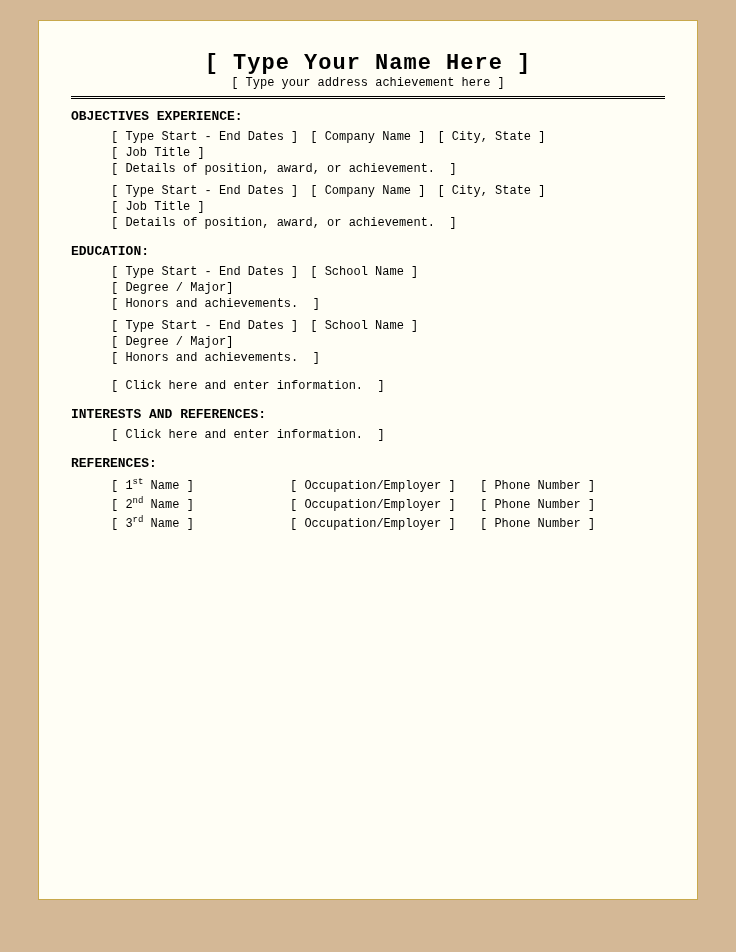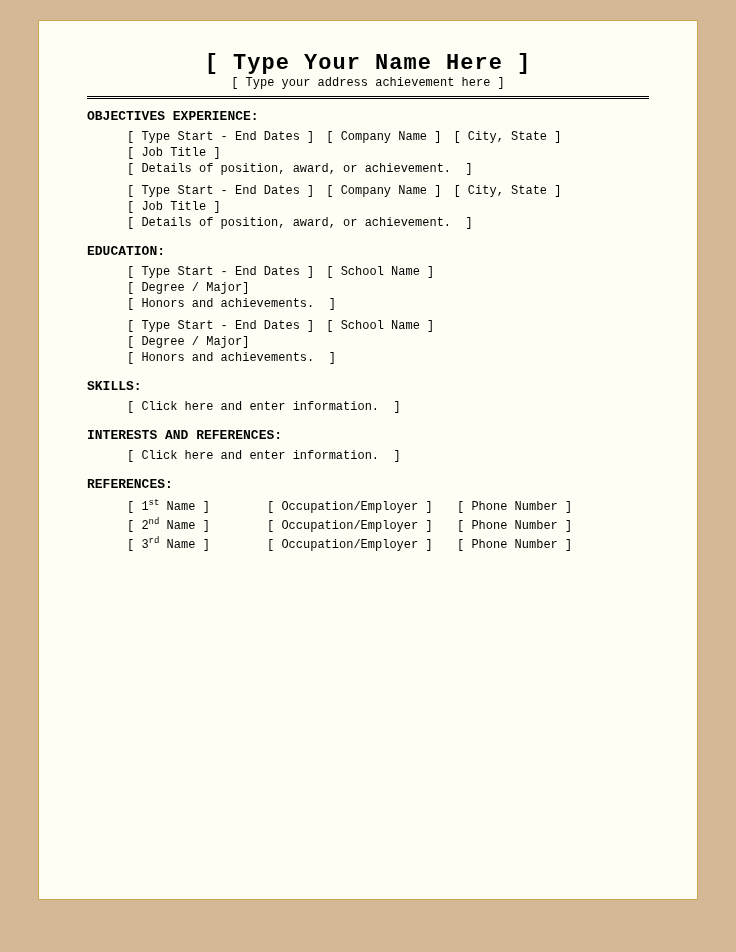--- a/index.html
+++ b/index.html
@@ -15,21 +15,21 @@
       align-items: flex-start;
       padding: 20px;
       font-family: 'Courier New', Courier, monospace;
       min-height: 952px;
     }
 
     .page {
       background-color: #fffef5;
       width: 660px;
       min-height: 880px;
-      padding: 30px 48px;
+      padding: 30px 32px;
       border: 1px solid #c8a84b;
       position: relative;
     }
 
     .header {
       text-align: center;
       margin-bottom: 4px;
     }
 
     .header-name {
@@ -92,20 +92,21 @@
       margin-bottom: 3px;
       align-items: baseline;
     }
 
     .ref-col {
       min-width: 130px;
     }
 
     .ref-col-mid {
       min-width: 180px;
+      margin-left: 39px;
     }
 
     .ref-col-last {
       min-width: 140px;
     }
 
     sup {
       font-size: 9px;
     }
   </style>
@@ -168,21 +169,20 @@
           <span>[ School  Name ]</span>
         </div>
         <div class="field">[ Degree / Major]</div>
         <div class="field">[ Honors and achievements.  ]</div>
       </div>
 
     </div>
   </div>
 
   <div class="section">
-    <div class="section-title">SKILLS:</div>
     <div class="section-content">
       <div class="field">[ Click here and enter information.  ]</div>
     </div>
   </div>
 
   <div class="section">
     <div class="section-title">INTERESTS AND REFERENCES:</div>
     <div class="section-content">
       <div class="field">[ Click here and enter information.  ]</div>
     </div>

